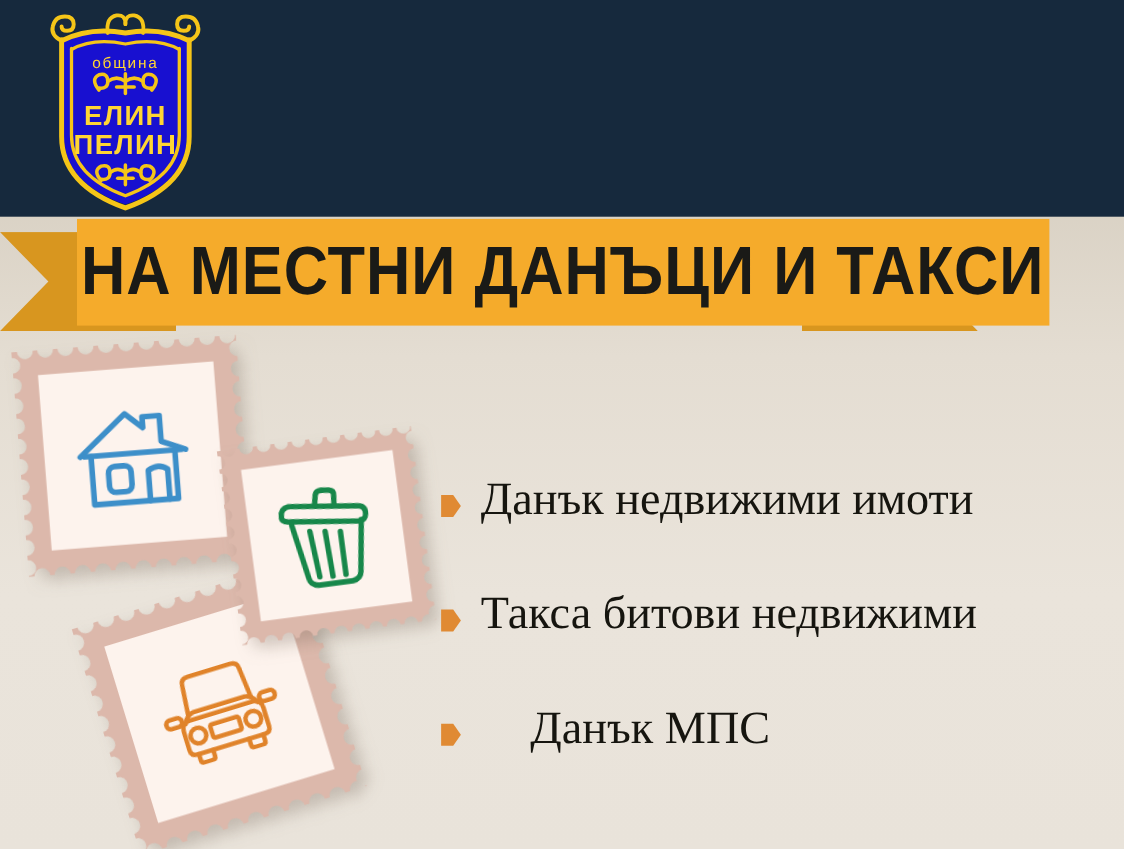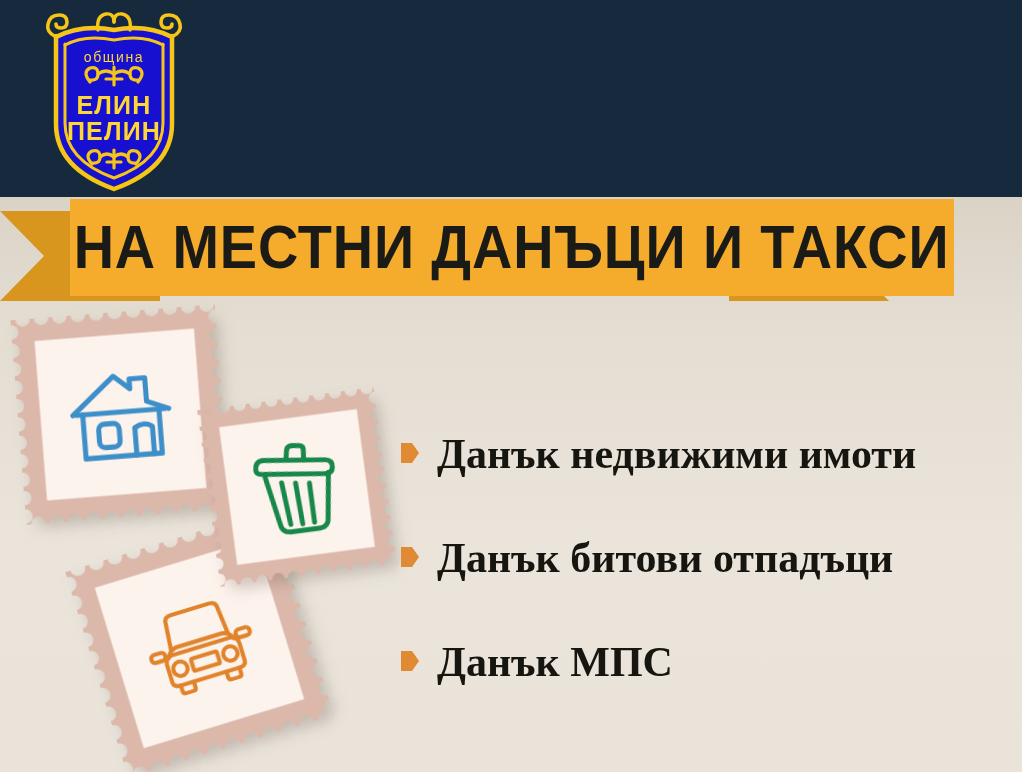--- a/index.html
+++ b/index.html
@@ -123,26 +123,25 @@
   
   .bullets {
     position: absolute;
     left: 400px;
     top: 430px;
     width: 610px;
     z-index: 4;
   }
   .bullet-row {
     display: flex;
-    align-items: flex-start;
+    align-items: center;
     margin-bottom: 56px;
     min-height: 46px;
-    font-weight: bold;
-  }
-  .bullet-row:last-child { margin-bottom: 0; }
+  }
+  .bullet-row:last-child { margin-bottom: 0; gap: 45px; }
   .bullet-marker {
     flex: 0 0 auto;
     width: 20px;
     height: 22px;
     margin-top: 12px;
     margin-right: 17px;
   }
   .bullet-label {
     font-family: "Liberation Serif", serif;
     font-size: 42px;
@@ -446,21 +445,21 @@
       <svg class="bullet-marker" viewBox="0 0 20 22">
         <path d="M1 1 L12 1 L19 11 L12 21 L1 21 Z" fill="#e08a33"></path>
       </svg>
       <span class="bullet-label">Данък недвижими имоти</span>
     </div>
 
     <div class="bullet-row">
       <svg class="bullet-marker" viewBox="0 0 20 22">
         <path d="M1 1 L12 1 L19 11 L12 21 L1 21 Z" fill="#e08a33"></path>
       </svg>
-      <span class="bullet-label">Данък битови отпадъци</span>
+      <span class="bullet-label">Такса битови недвижими</span>
     </div>
 
     <div class="bullet-row">
       <svg class="bullet-marker" viewBox="0 0 20 22">
         <path d="M1 1 L12 1 L19 11 L12 21 L1 21 Z" fill="#e08a33"></path>
       </svg>
       <span class="bullet-label">Данък МПС</span>
     </div>
 
   </div>

